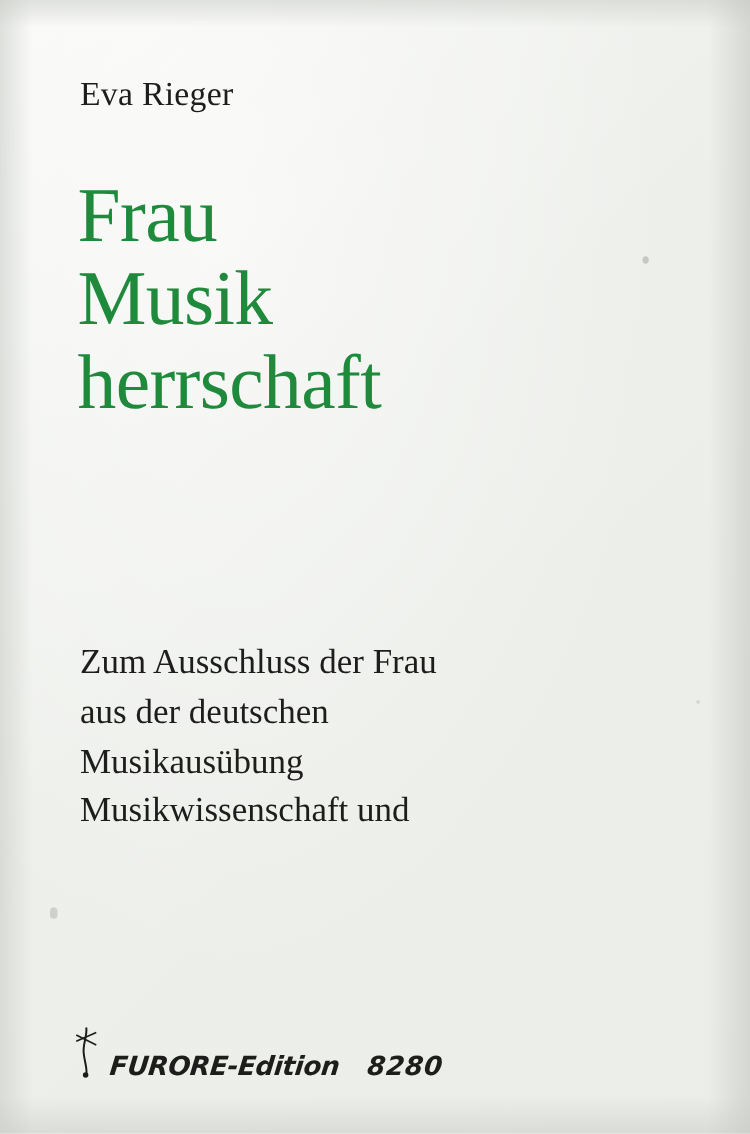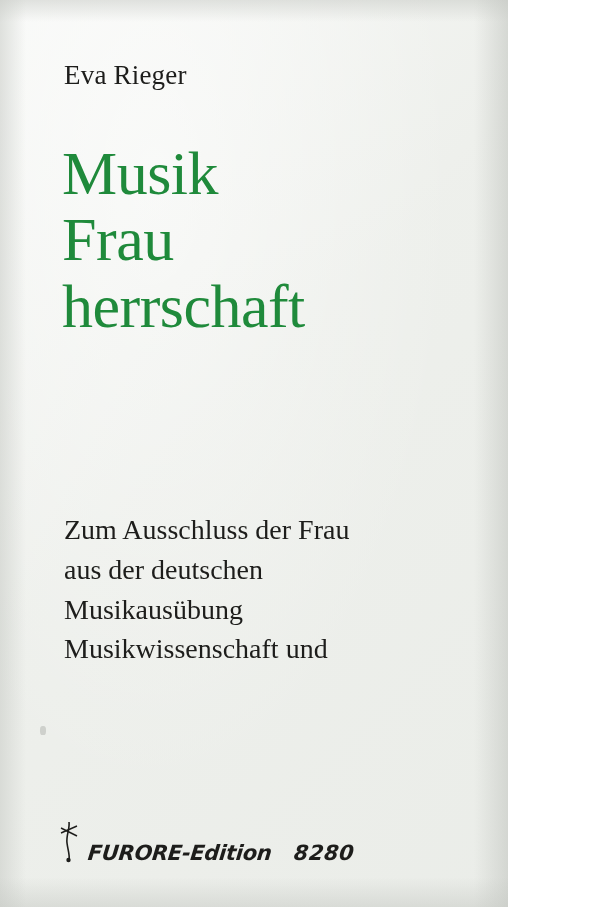--- a/index.html
+++ b/index.html
@@ -9,21 +9,21 @@
   }
   body {
     width: 600px;
     height: 907px;
     font-family: "Liberation Serif", serif;
     overflow: hidden;
   }
 
   .book-cover {
     position: relative;
-    width: 508px;
+    width: 600px;
     height: 907px;
     background: #eef0ec;
     background-image:
       linear-gradient(135deg, rgba(255,255,255,0.55) 0%, rgba(236,238,234,0.2) 45%, rgba(228,231,226,0.35) 100%),
       radial-gradient(ellipse at 30% 20%, rgba(255,255,255,0.6) 0%, rgba(255,255,255,0) 60%);
     box-sizing: border-box;
     overflow: hidden;
   }
 
   
@@ -145,22 +145,22 @@
   <div class="edge-right"></div>
   <div class="edge-bottom"></div>
 
   <div class="speck s1"></div>
   <div class="speck s2"></div>
   <div class="speck s3"></div>
 
   <div class="author">Eva Rieger</div>
 
   <div class="title">
+    <span class="line">Frau</span>
     <span class="line">Musik</span>
-    <span class="line">Frau</span>
     <span class="line">herrschaft</span>
   </div>
 
   <div class="subtitle">
     <span class="line">Zum  Ausschluss der Frau</span>
     <span class="line">aus der deutschen</span>
     <span class="line">Musikausübung</span>
     <span class="line">Musikwissenschaft und</span>
   </div>
 

